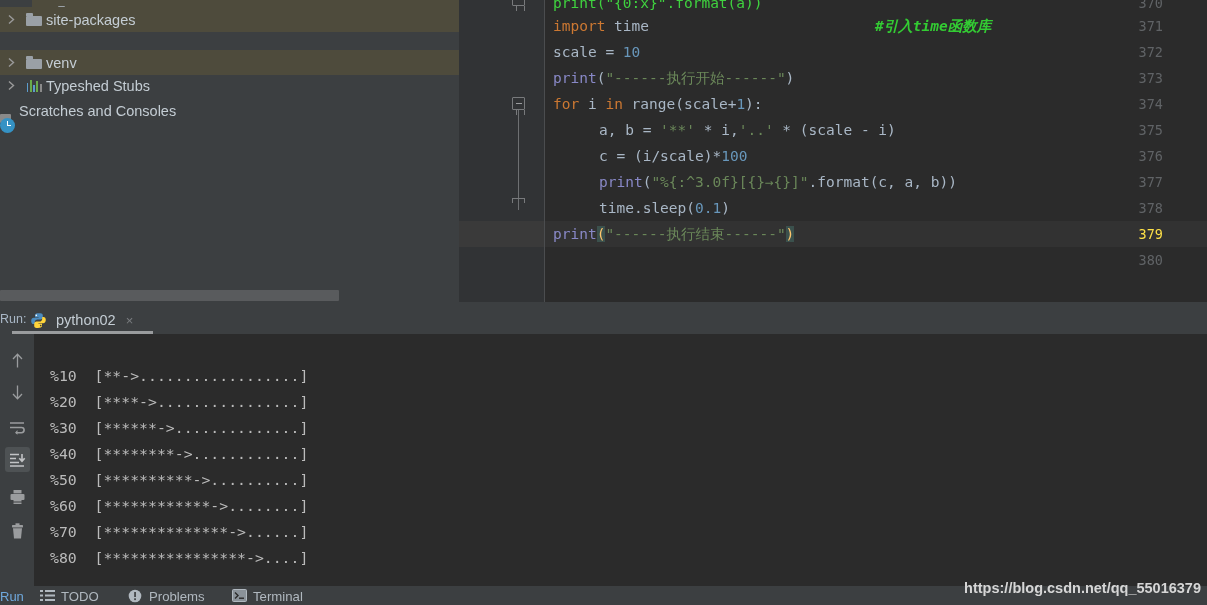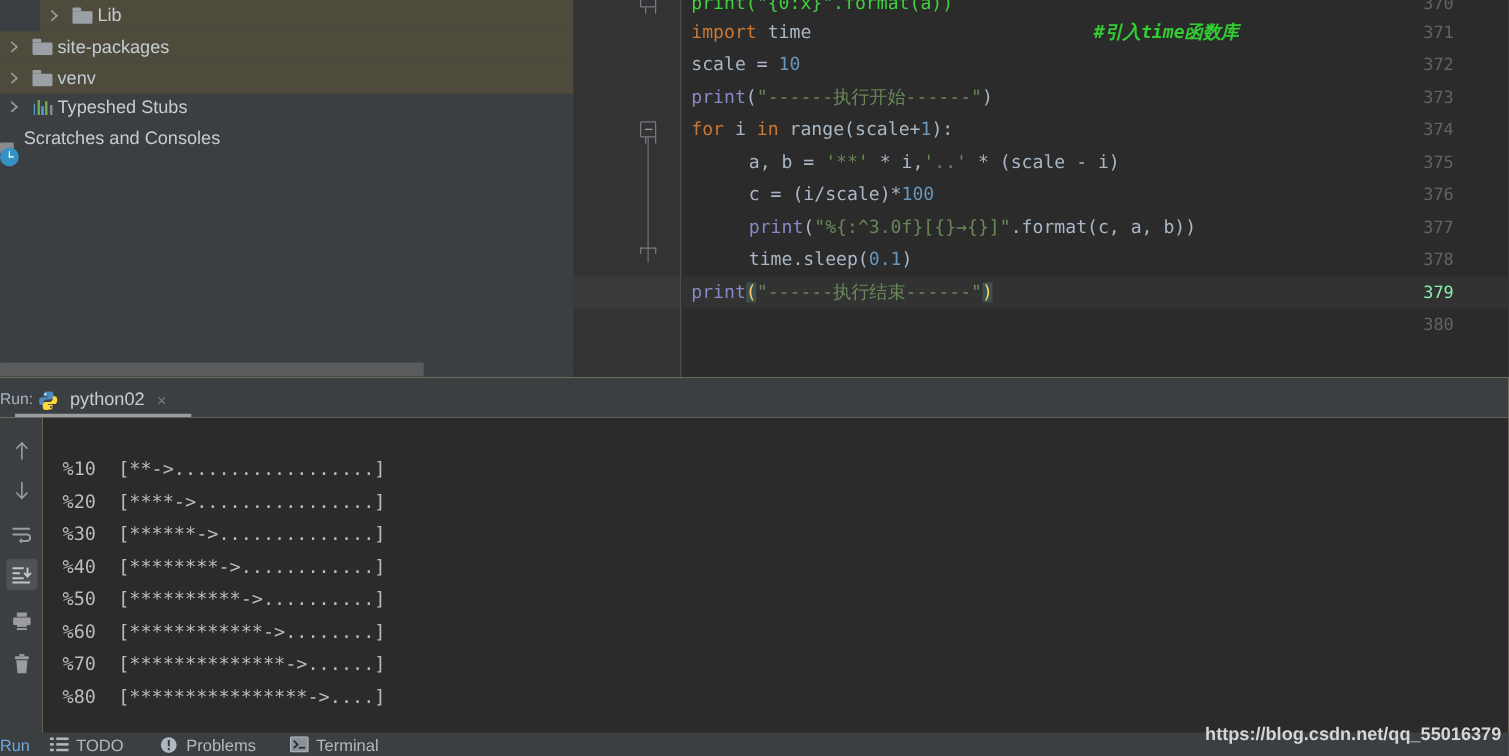--- a/index.html
+++ b/index.html
@@ -82,21 +82,21 @@
   }
   #gutter-border {
     position: absolute; left: 85px; top: 0; width: 1px; height: 302px;
     background: #4b4d4f;
   }
   .lnum {
     position: absolute; right: 44px; width: 40px; text-align: right;
     font-family: "DejaVu Sans Mono", monospace; font-size: 13.5px;
     color: #606366; line-height: 26px; height: 26px;
   }
-  .lnum.active { color: #86efac; }
+  .lnum.active { color: #fde047; }
   #current-line-hl {
     position: absolute; left: 86px; top: 221px; width: 662px; height: 26px;
     background: #323232;
   }
   #current-line-hl2 {
     position: absolute; left: 0; top: 221px; width: 86px; height: 26px;
     background: #3a3a3a;
   }
   .code-line {
     position: absolute; left: 94px; height: 26px; line-height: 26px;
@@ -132,21 +132,21 @@
   }
   #fold-bot-cap {
     position: absolute; left: 53px; top: 198px; width: 13px; height: 5px;
     border-left: 1px solid #787a7c; border-right: 1px solid #787a7c;
     border-top: 1px solid #787a7c;
   }
 
   
   #console-panel {
     position: absolute; left: 0; top: 302px; width: 1207px; height: 303px;
-    background: #fef9c3;
+    background: #1d4ed8;
   }
   #console-tabbar {
     position: absolute; left: 0; top: 0; width: 1207px; height: 32px;
     background: #3c3f41;
   }
   #run-vert-label {
     position: absolute; left: 0px; top: 10px;
     font-size: 12.5px; color: #a9b7c6;
     white-space: nowrap;
   }
@@ -222,21 +222,21 @@
       </span>
       <span class="ic">
         <span class="folder-glyph">
             <span class="tab"></span>
             <span class="body"></span>
           </span>
       </span>
       <span class="lbl">Lib</span>
     </div>
 
-    <div class="tree-row sel" style="top:25px;">
+    <div class="tree-row sel" style="top:7px;">
       <span class="arrow">
         <svg width="9" height="11" viewBox="0 0 9 11">
             <path d="M2 1.5 L6.5 5.5 L2 9.5" stroke="#9a9a9a" stroke-width="1.4" fill="none"></path>
           </svg>
       </span>
       <span class="ic">
         <span class="folder-glyph">
             <span class="tab"></span>
             <span class="body"></span>
           </span>

